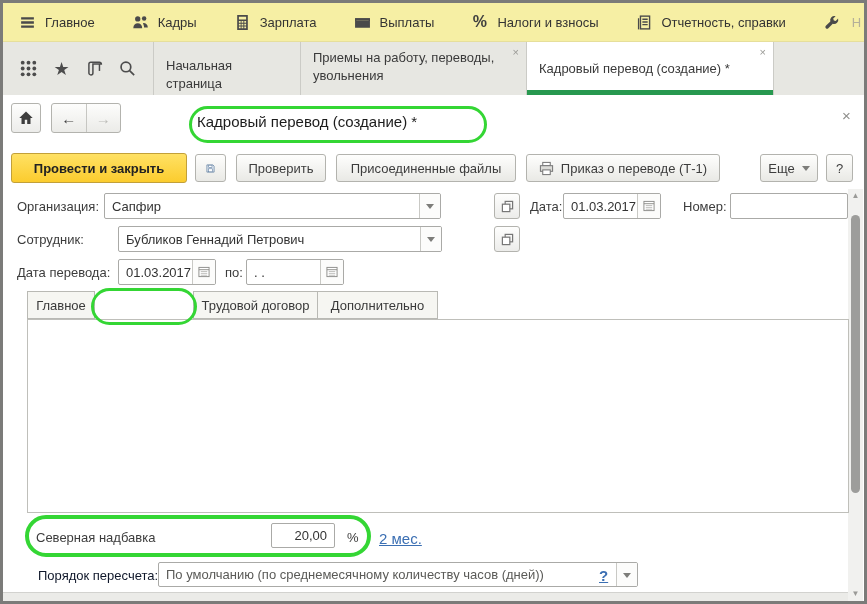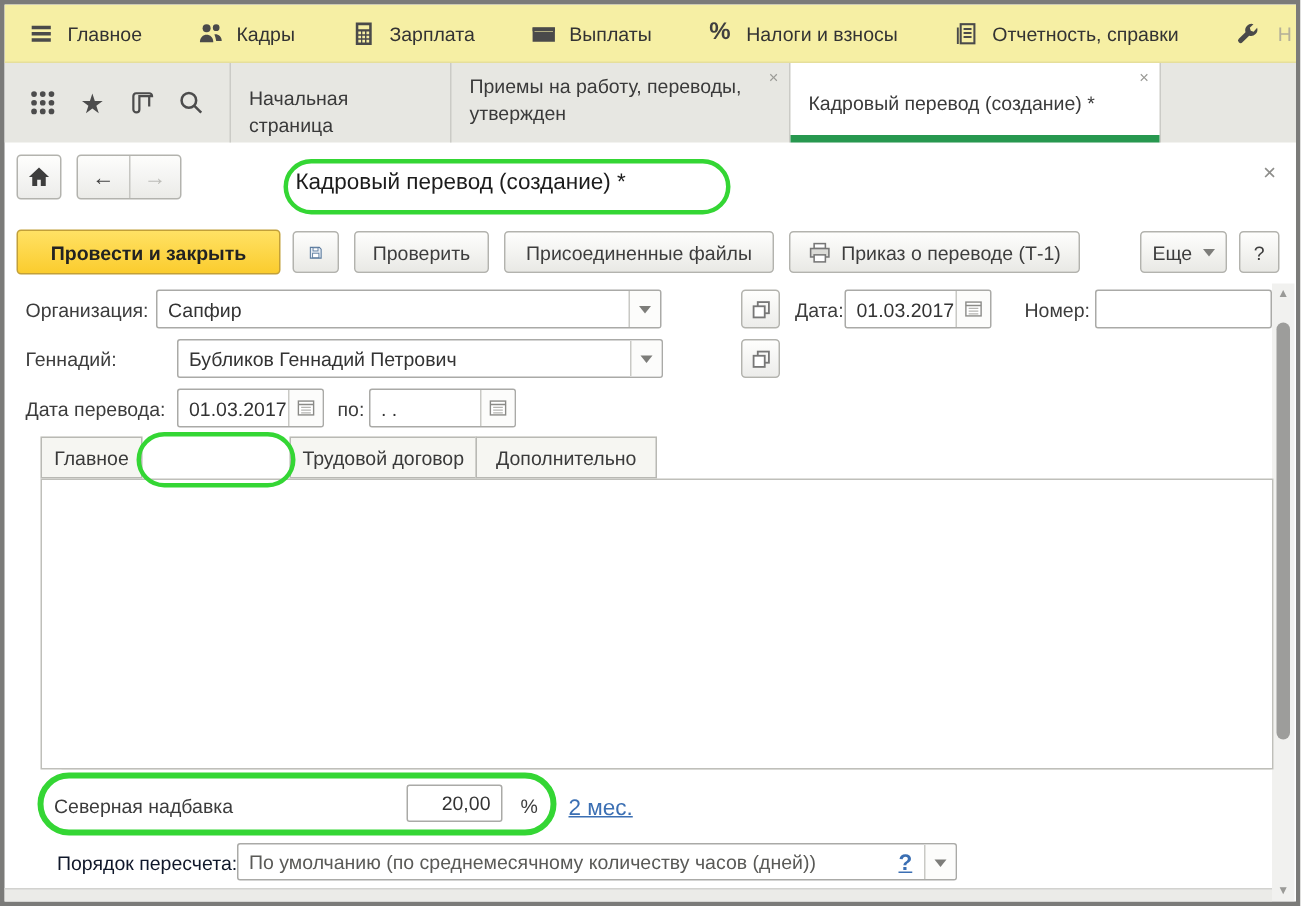--- a/index.html
+++ b/index.html
@@ -170,21 +170,21 @@
           <svg viewBox="0 0 18 18" fill="none" stroke="currentColor" stroke-width="1.6">
             <circle cx="7.5" cy="7.5" r="4.6"></circle>
             <path d="M11 11l4.3 4.3"></path>
           </svg>
         </span>
     </div>
     <div class="nav-tab" style="width:147px;display:flex;align-items:center;padding-top:12px">
       <span>Начальная страница</span>
     </div>
     <div class="nav-tab" style="width:226px">
-      <span>Приемы на работу, переводы, утвержден</span>
+      <span>Приемы на работу, переводы, увольнения</span>
       <span class="tab-close">×</span>
     </div>
     <div class="nav-tab active last-border" style="width:248px;display:flex;align-items:center;padding-top:0">
       <span>Кадровый перевод (создание) *</span>
       <span class="tab-close">×</span>
       <span class="green-underline"></span>
     </div>
   </div>
 
   <div class="sqbtn" style="left:8px;top:100px;width:30px;height:30px">
@@ -245,21 +245,21 @@
           <path d="M1 4h11" stroke="#8a8a87" stroke-width="1"></path>
           <path d="M3 6h7M3 8h7M3 10h7" stroke="#b5b5b2" stroke-width="0.9"></path>
         </svg>
       </span>
   </div>
   <span class="lbl" style="left:680px;top:196px">Номер:</span>
   <div class="inp" style="left:727px;top:190px;width:118px">
     <span class="val"></span>
   </div>
 
-  <span class="lbl" style="left:14px;top:229px">Геннадий:</span>
+  <span class="lbl" style="left:14px;top:229px">Сотрудник:</span>
   <div class="inp" style="left:115px;top:223px;width:324px">
     <span class="val">Бубликов Геннадий Петрович</span>
     <span class="combo-cell">
         <span class="tri"></span>
       </span>
   </div>
   <div class="sqbtn" style="left:491px;top:223px">
     <svg viewBox="0 0 14 14" width="13" height="13">
         <rect x="4.5" y="1.5" width="8" height="8" fill="none" stroke="#777" stroke-width="1.3"></rect>
         <rect x="1.5" y="4.5" width="8" height="8" fill="#fff" stroke="#777" stroke-width="1.3"></rect>

